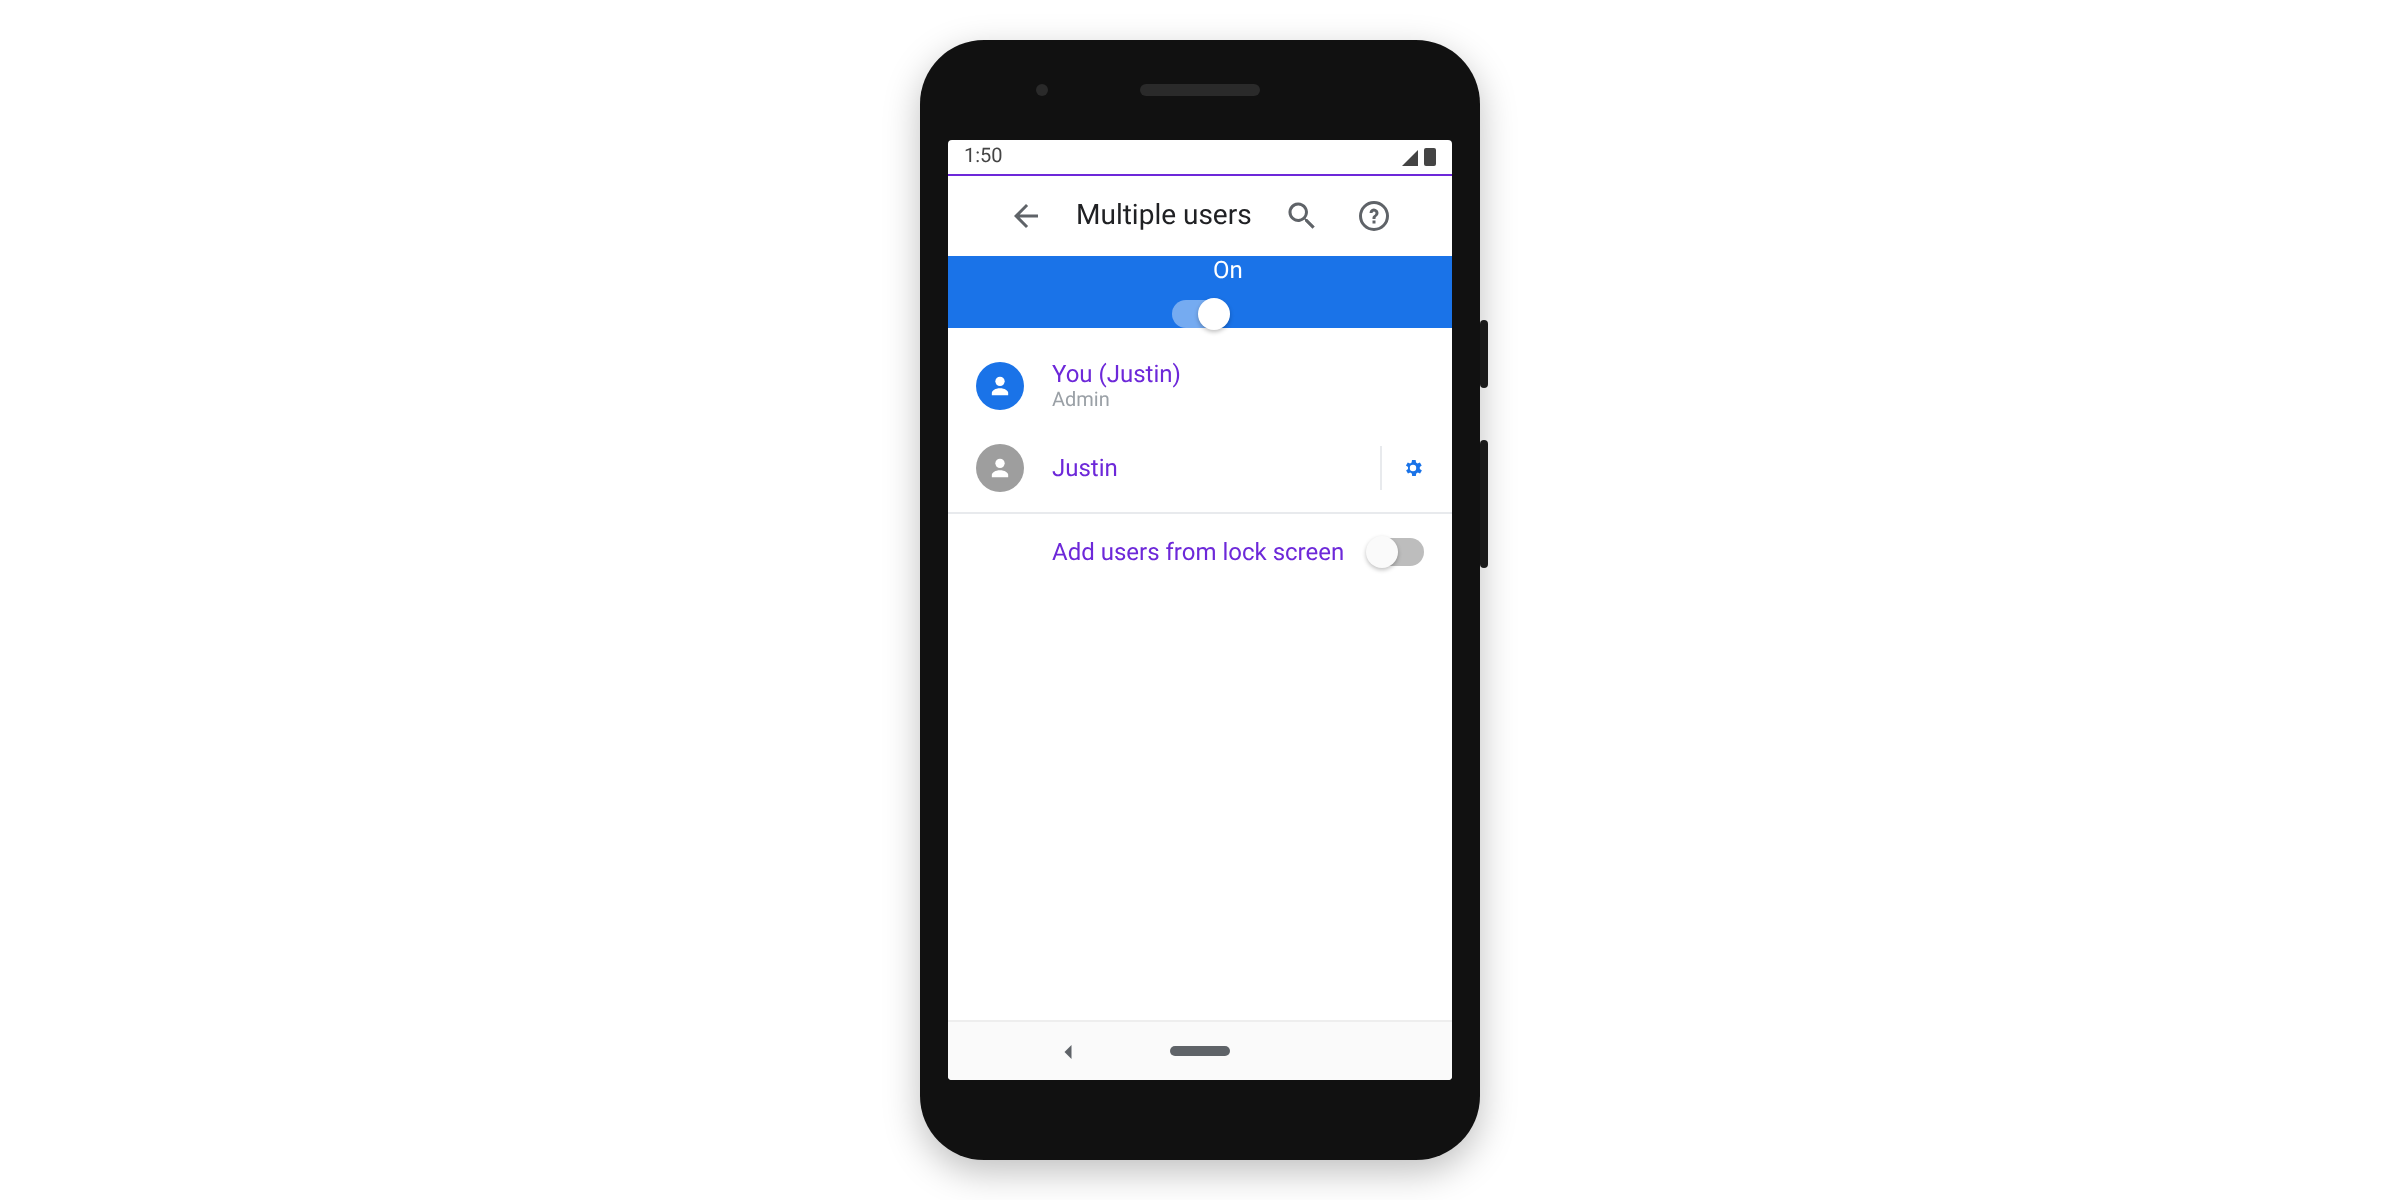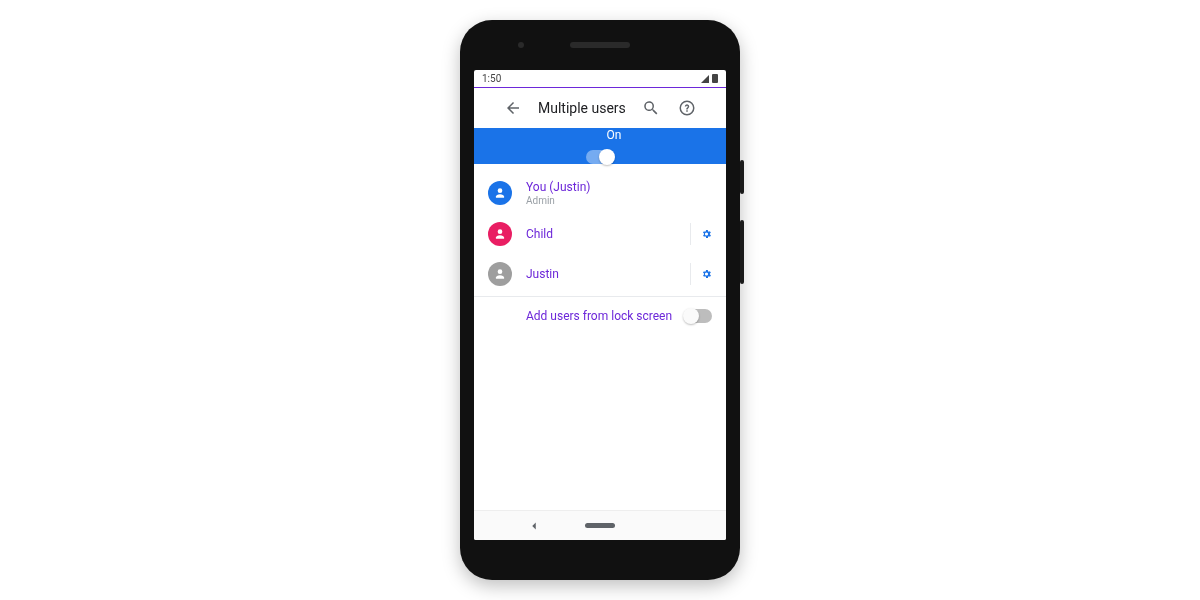--- a/index.html
+++ b/index.html
@@ -257,36 +257,20 @@
               <circle cx="12" cy="8" r="4"></circle>
               <path d="M12 14c-4 0-7 2-7 4v2h14v-2c0-2-3-4-7-4z"></path>
             </svg>
         </div>
         <div class="labels">
           <div class="primary">You (Justin)</div>
           <div class="secondary">Admin</div>
         </div>
       </div>
 
-      <div class="row">
-        <div class="avatar pink">
-          <svg viewBox="0 0 24 24">
-              <circle cx="12" cy="8" r="4"></circle>
-              <path d="M12 14c-4 0-7 2-7 4v2h14v-2c0-2-3-4-7-4z"></path>
-            </svg>
-        </div>
-        <div class="labels">
-          <div class="primary">Child</div>
-        </div>
-        <div class="gear">
-          <svg viewBox="0 0 24 24" width="16" height="16">
-              <path fill="currentColor" d="M19.4 13a7.5 7.5 0 000-2l2.1-1.6-2-3.4-2.5 1a7.4 7.4 0 00-1.7-1l-.4-2.6h-4l-.4 2.6a7.4 7.4 0 00-1.7 1l-2.5-1-2 3.4L6.6 11a7.5 7.5 0 000 2l-2.1 1.6 2 3.4 2.5-1c.5.4 1.1.7 1.7 1l.4 2.6h4l.4-2.6c.6-.3 1.2-.6 1.7-1l2.5 1 2-3.4L19.4 13zM12 15.5A3.5 3.5 0 1112 8.5a3.5 3.5 0 010 7z"></path>
-            </svg>
-        </div>
-      </div>
 
       <div class="row">
         <div class="avatar grey">
           <svg viewBox="0 0 24 24">
               <circle cx="12" cy="8" r="4"></circle>
               <path d="M12 14c-4 0-7 2-7 4v2h14v-2c0-2-3-4-7-4z"></path>
             </svg>
         </div>
         <div class="labels">
           <div class="primary">Justin</div>

